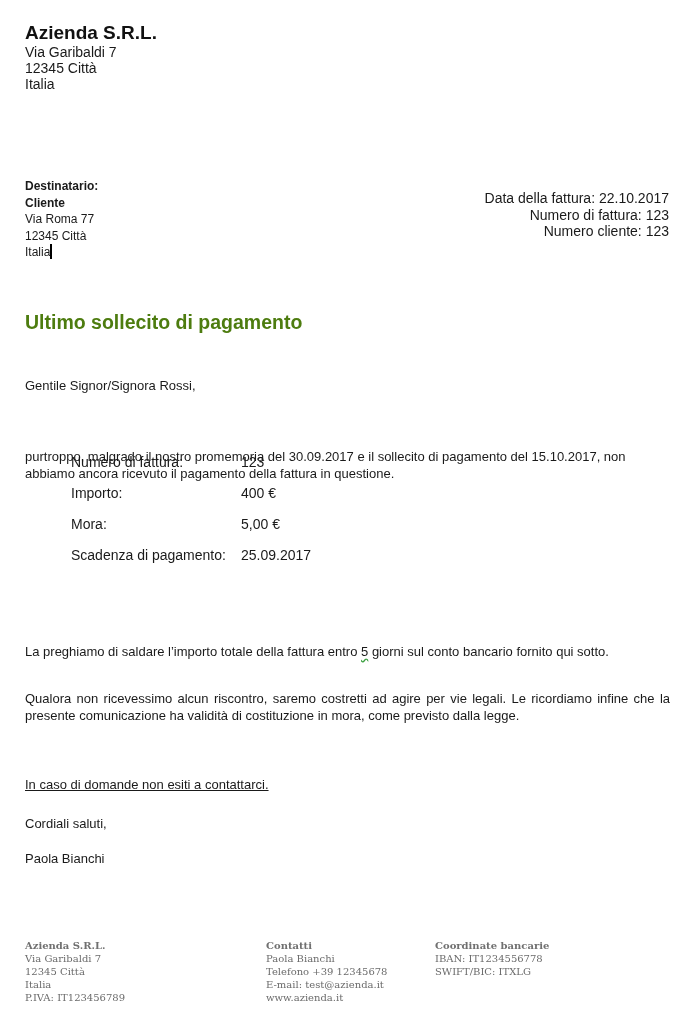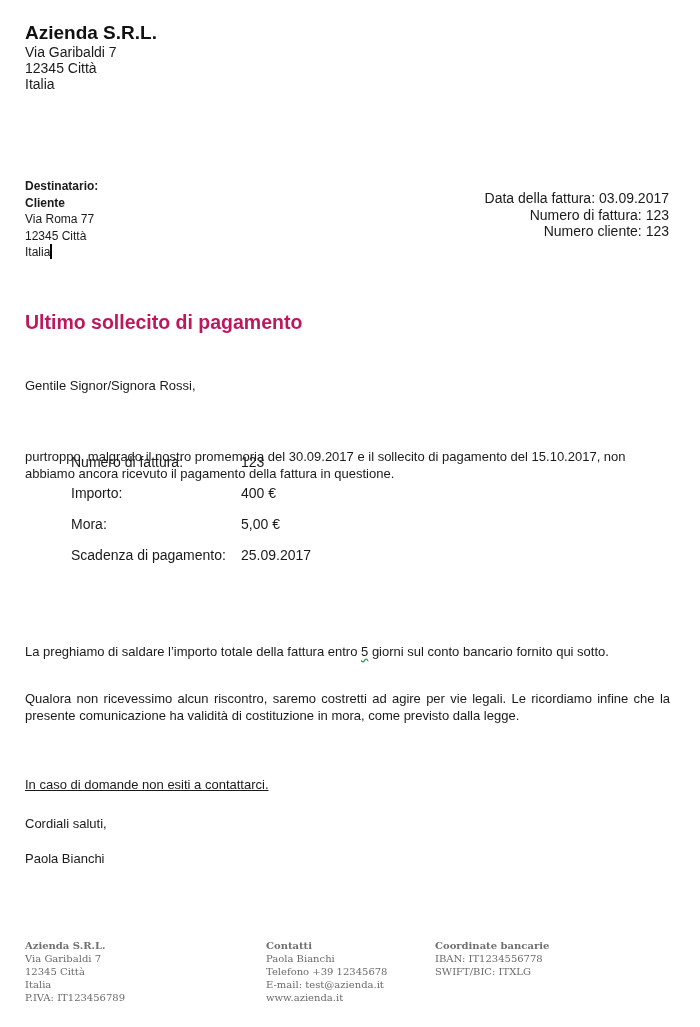--- a/index.html
+++ b/index.html
@@ -8,21 +8,21 @@
     font-family: "Liberation Sans", sans-serif; color: #1a1a1a; overflow: hidden;
   }
   .abs { position: absolute; }
   .sender { left: 25px; top: 22px; }
   .sender .company { font-size: 19px; font-weight: bold; line-height: 22px; color: #111; }
   .sender .line { font-size: 14px; line-height: 16px; }
   .recipient { left: 25px; top: 178px; font-size: 12px; line-height: 16.5px; }
   .recipient .bold { font-weight: bold; }
   .caret { display: inline-block; width: 2px; height: 15px; background: #000; vertical-align: -3px; margin-left: 0px; }
   .meta { right: 31px; top: 190px; font-size: 14px; line-height: 16.5px; text-align: right; }
-  .title { left: 25px; top: 311px; font-size: 19.5px; font-weight: bold; color: #be185d; }
+  .title { left: 25px; top: 311px; font-size: 19.5px; font-weight: bold; color: #4d7c0f; }
   .para { left: 25px; font-size: 13px; line-height: 17px; width: 645px; }
   .justify { text-align: justify; text-align-last: left; margin-top: 16px; }
   .details { left: 71px; top: 454px; font-size: 14px; }
   .details .row { height: 31px; display: flex; align-items: flex-start; }
   .details .label { width: 170px; }
   .squiggle { text-decoration: underline wavy #3aa040; text-underline-offset: 2px; }
   .footer { top: 939px; font-family: "DejaVu Serif", serif; font-size: 10px; line-height: 13px; color: #6b6b6b; }
   .footer .head { font-weight: bold; color: #707070; }
 </style>
 </head>
@@ -37,21 +37,21 @@
 
 <div class="abs recipient">
   <div class="bold">Destinatario:</div>
   <div class="bold">Cliente</div>
   <div>Via Roma 77</div>
   <div>12345 Città</div>
   <div><span>Italia</span><span class="caret"></span></div>
 </div>
 
 <div class="abs meta">
-  <div><span>Data della fattura:</span> <span>03.09.2017</span></div>
+  <div><span>Data della fattura:</span> <span>22.10.2017</span></div>
   <div><span>Numero di fattura:</span> <span>123</span></div>
   <div><span>Numero cliente:</span> <span>123</span></div>
 </div>
 
 <div class="abs title">Ultimo sollecito di pagamento</div>
 
 <div class="abs para" style="top:377px;">Gentile Signor/Signora Rossi,</div>
 
 <div class="abs para" style="top:408px;margin-top:40px;">purtroppo, malgrado il nostro promemoria del 30.09.2017 e il sollecito di pagamento del 15.10.2017, non abbiamo ancora ricevuto il pagamento della fattura in questione.</div>
 

